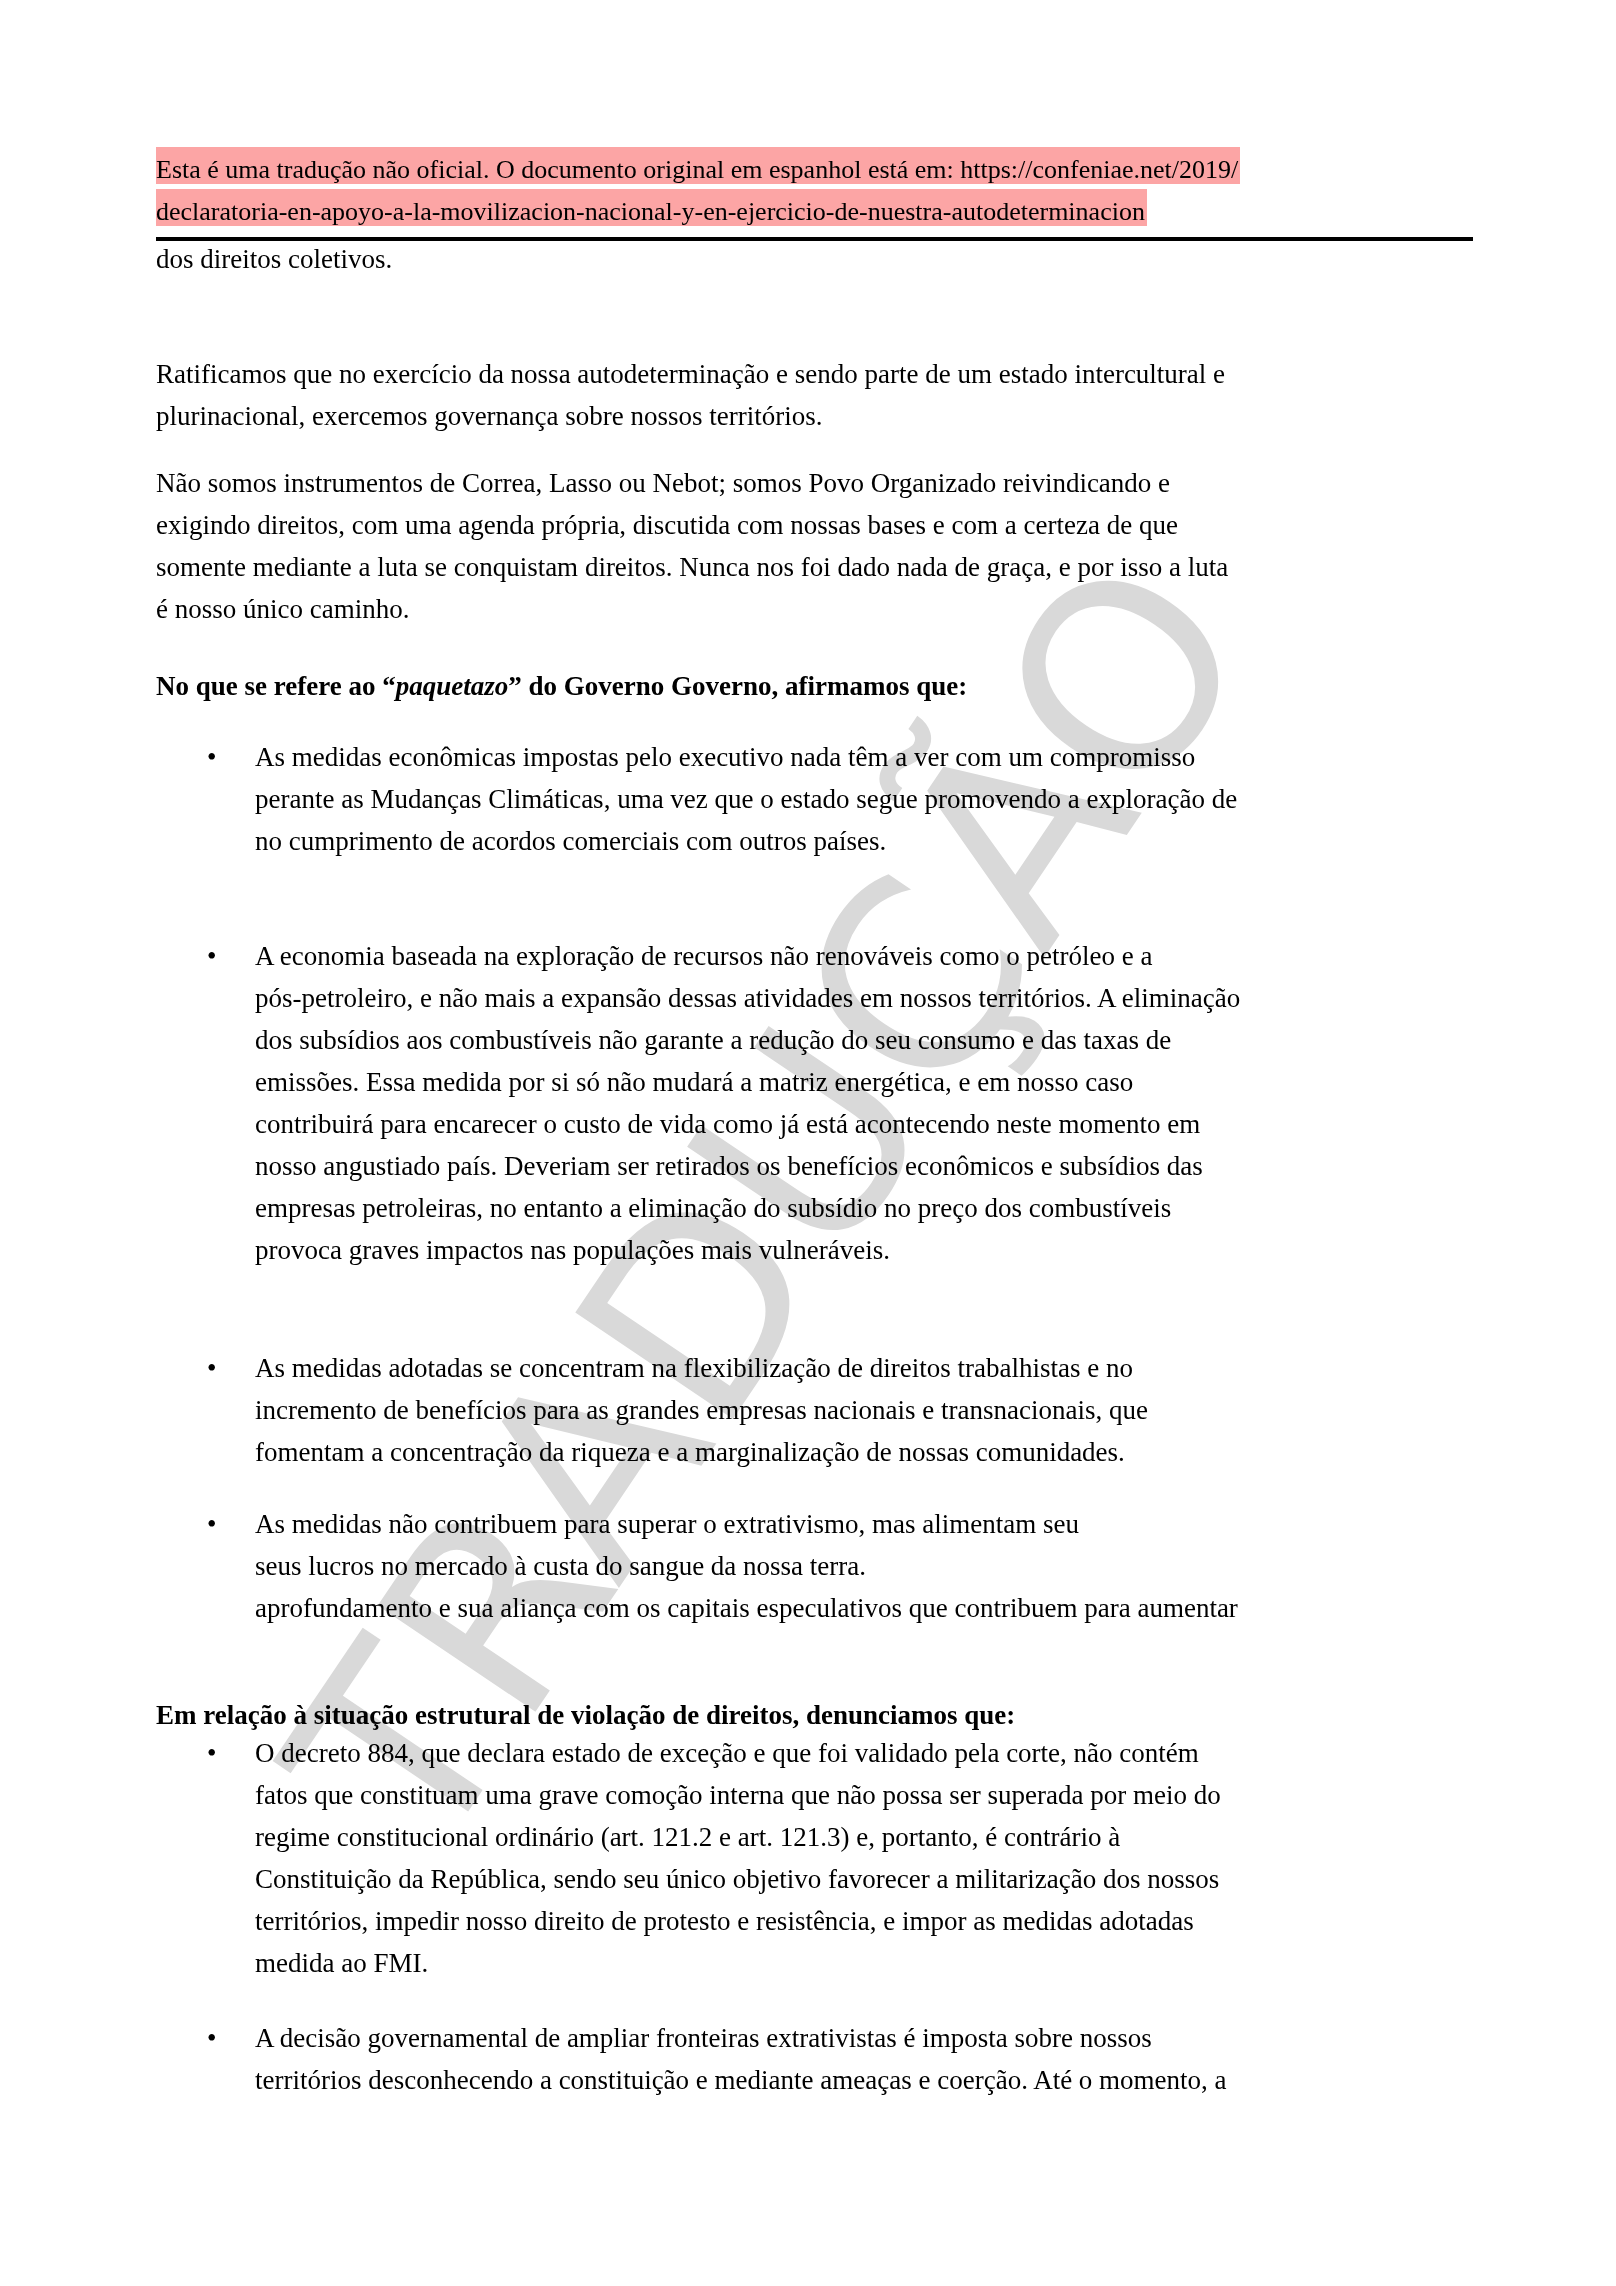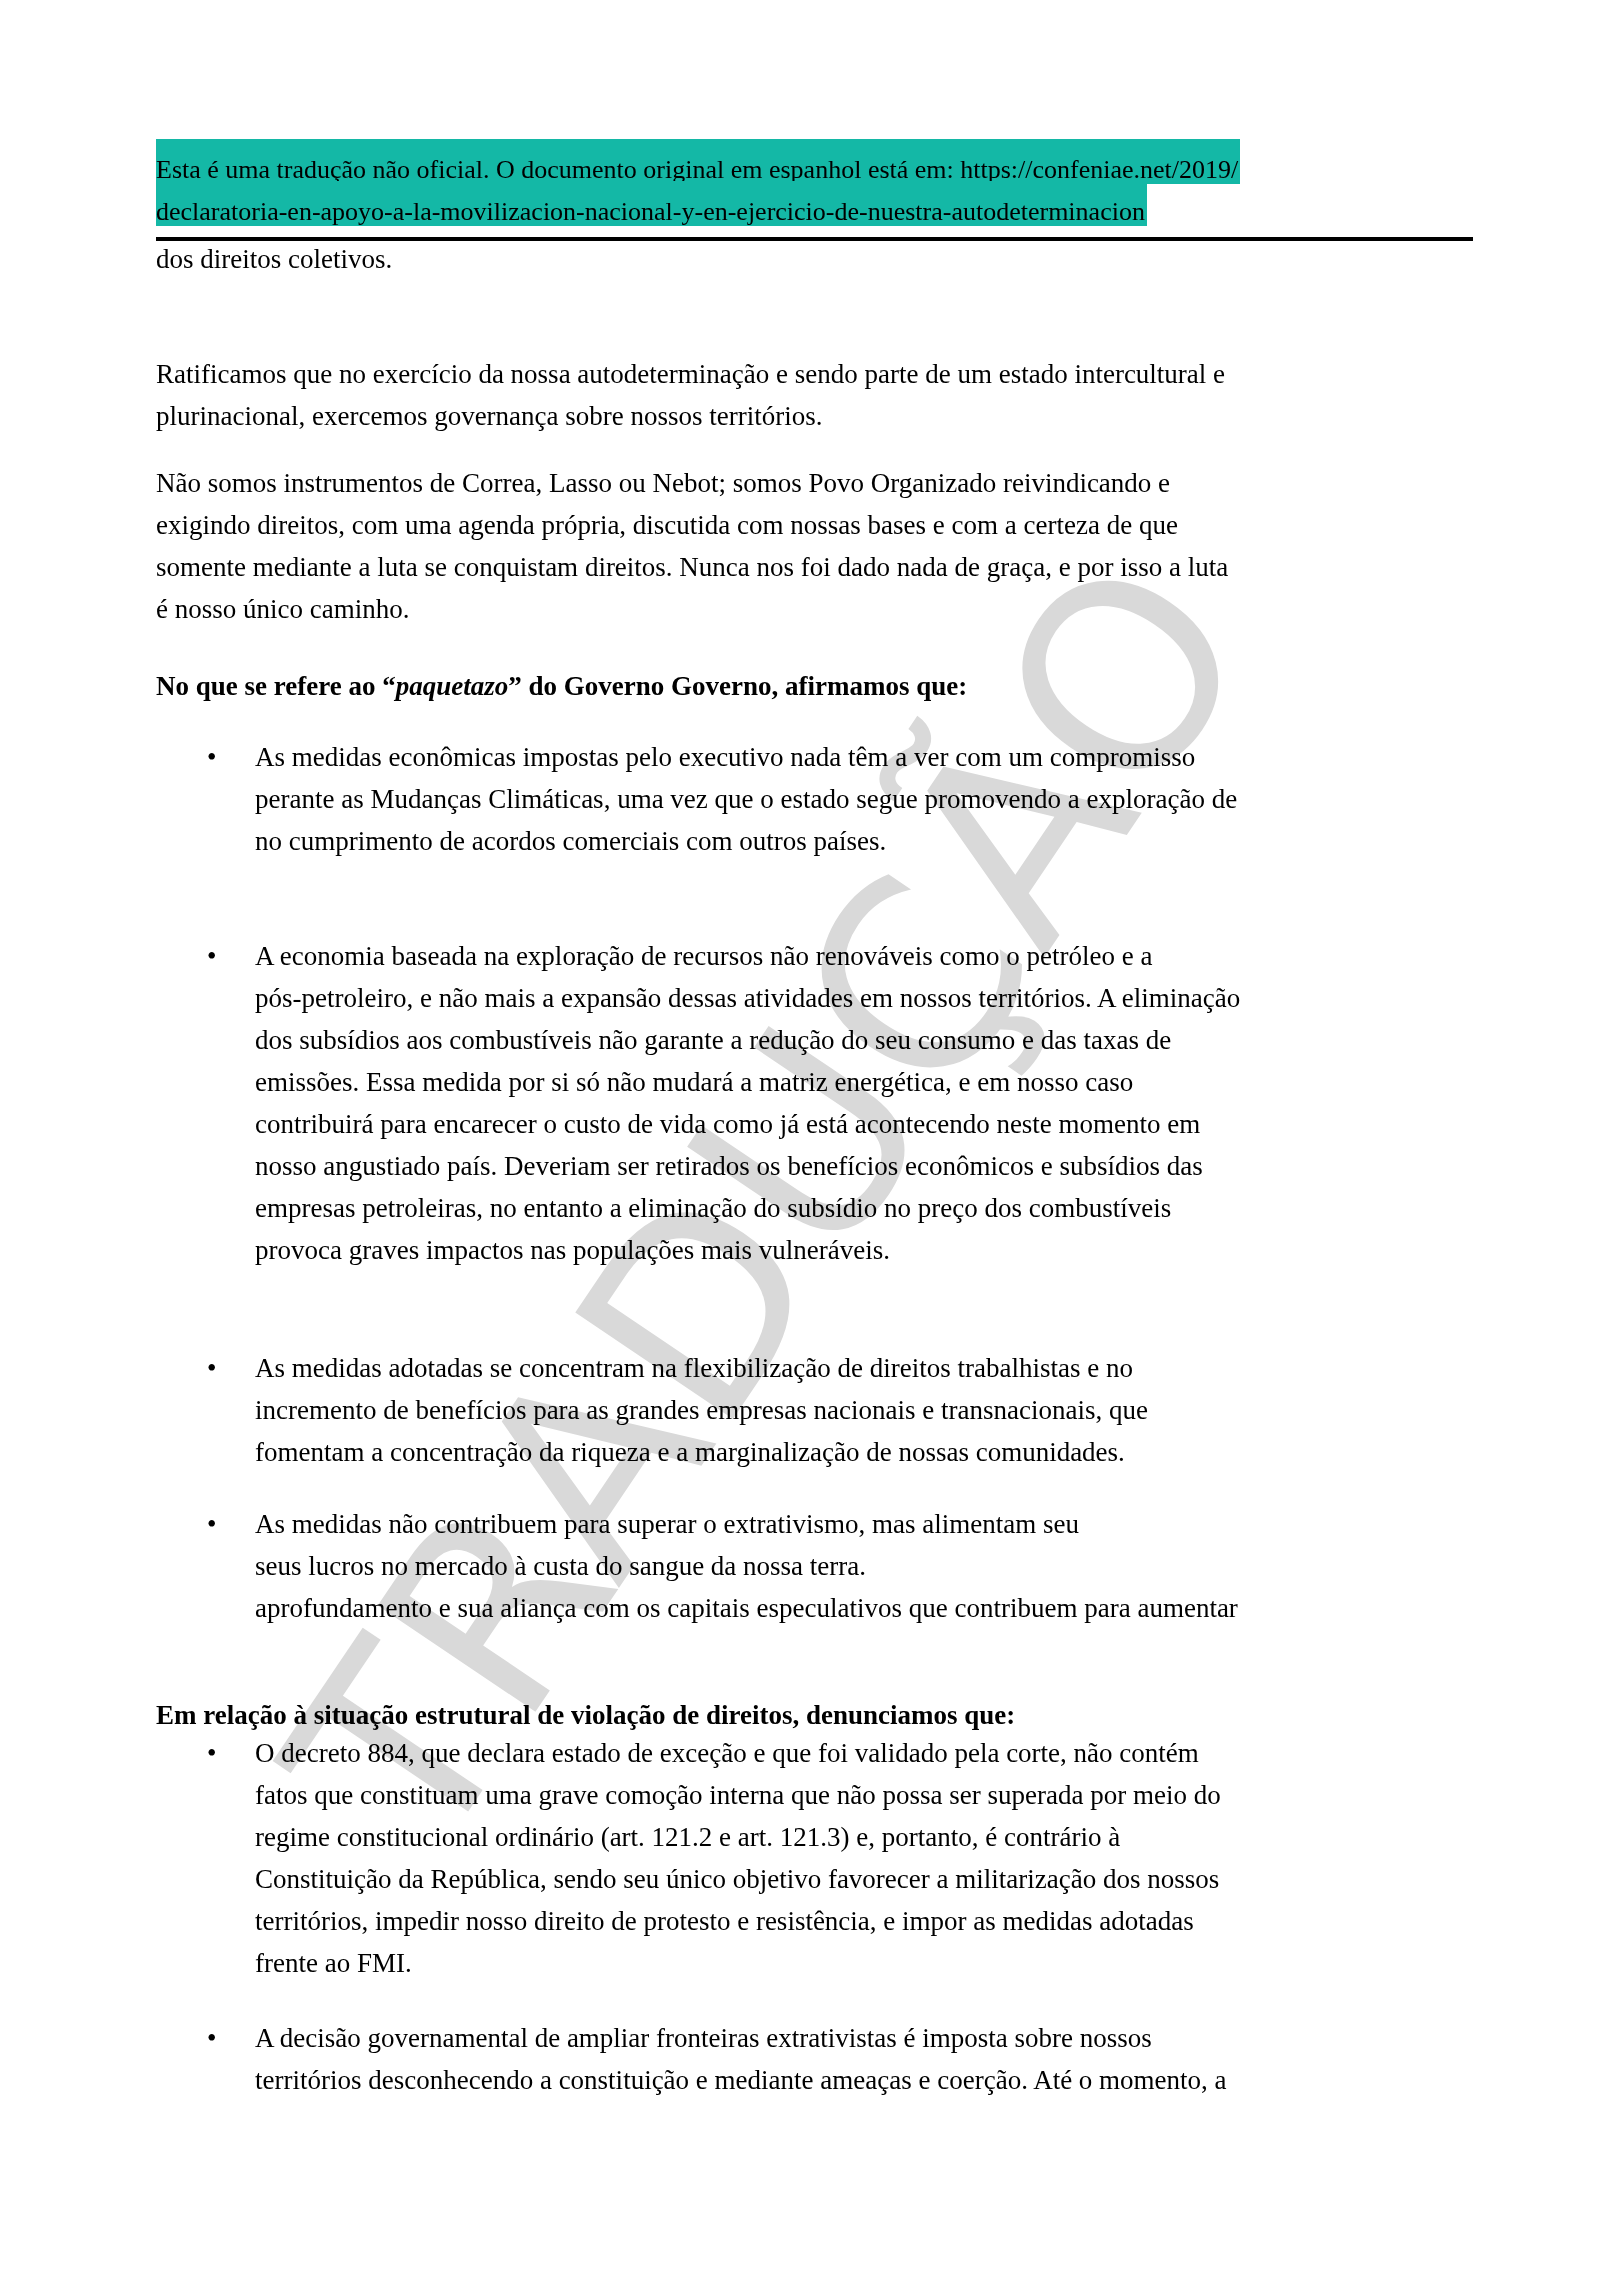--- a/index.html
+++ b/index.html
@@ -11,21 +11,21 @@
     font-family: "DejaVu Sans", sans-serif; font-size: 261px; color: #d9d9d9;
     white-space: nowrap; line-height: 1; letter-spacing: 2px; z-index: 0;
   }
   .blk {
     position: absolute; left: 156px; width: 1317px;
     font-family: "Liberation Serif", serif; font-size: 27px; line-height: 42px; color: #000;
     z-index: 1;
   }
   .line { display: block; white-space: nowrap; height: 42px; }
   .hdr .line { font-size: 26px; }
-  .hl { background: #14b8a6; padding: 16px 2px 0 0; text-align: right; }
+  .hl { background: #fca5a5; padding: 8px 2px 0 0; text-align: right; }
   .rule { position: absolute; left: 156px; width: 1317px; top: 237px; height: 3.9px; background: #000; z-index: 1; }
   .bold { font-weight: bold; }
   .bullet-blk { left: 156px; }
   .bullet-blk .dot { position: absolute; left: 51px; top: 0; }
   .bullet-blk .lines { position: absolute; left: 99px; top: 0; }
 </style>
 </head>
 <body>
 
 <div class="page">
@@ -104,21 +104,21 @@
   </div>
 
   <div class="blk bullet-blk" style="top:1732px; height:255px;">
     <span class="dot">•</span>
     <div class="lines">
       <span class="line">O decreto 884, que declara estado de exceção e que foi validado pela corte, não contém</span>
       <span class="line">fatos que constituam uma grave comoção interna que não possa ser superada por meio do</span>
       <span class="line">regime constitucional ordinário (art. 121.2 e art. 121.3) e, portanto, é contrário à</span>
       <span class="line">Constituição da República, sendo seu único objetivo favorecer a militarização dos nossos</span>
       <span class="line">territórios, impedir nosso direito de protesto e resistência, e impor as medidas adotadas</span>
-      <span class="line">frente ao FMI.</span>
+      <span class="line">medida ao FMI.</span>
     </div>
   </div>
 
   <div class="blk bullet-blk" style="top:2017px; height:85px;">
     <span class="dot">•</span>
     <div class="lines">
       <span class="line">A decisão governamental de ampliar fronteiras extrativistas é imposta sobre nossos</span>
       <span class="line">territórios desconhecendo a constituição e mediante ameaças e coerção. Até o momento, a</span>
     </div>
   </div>

